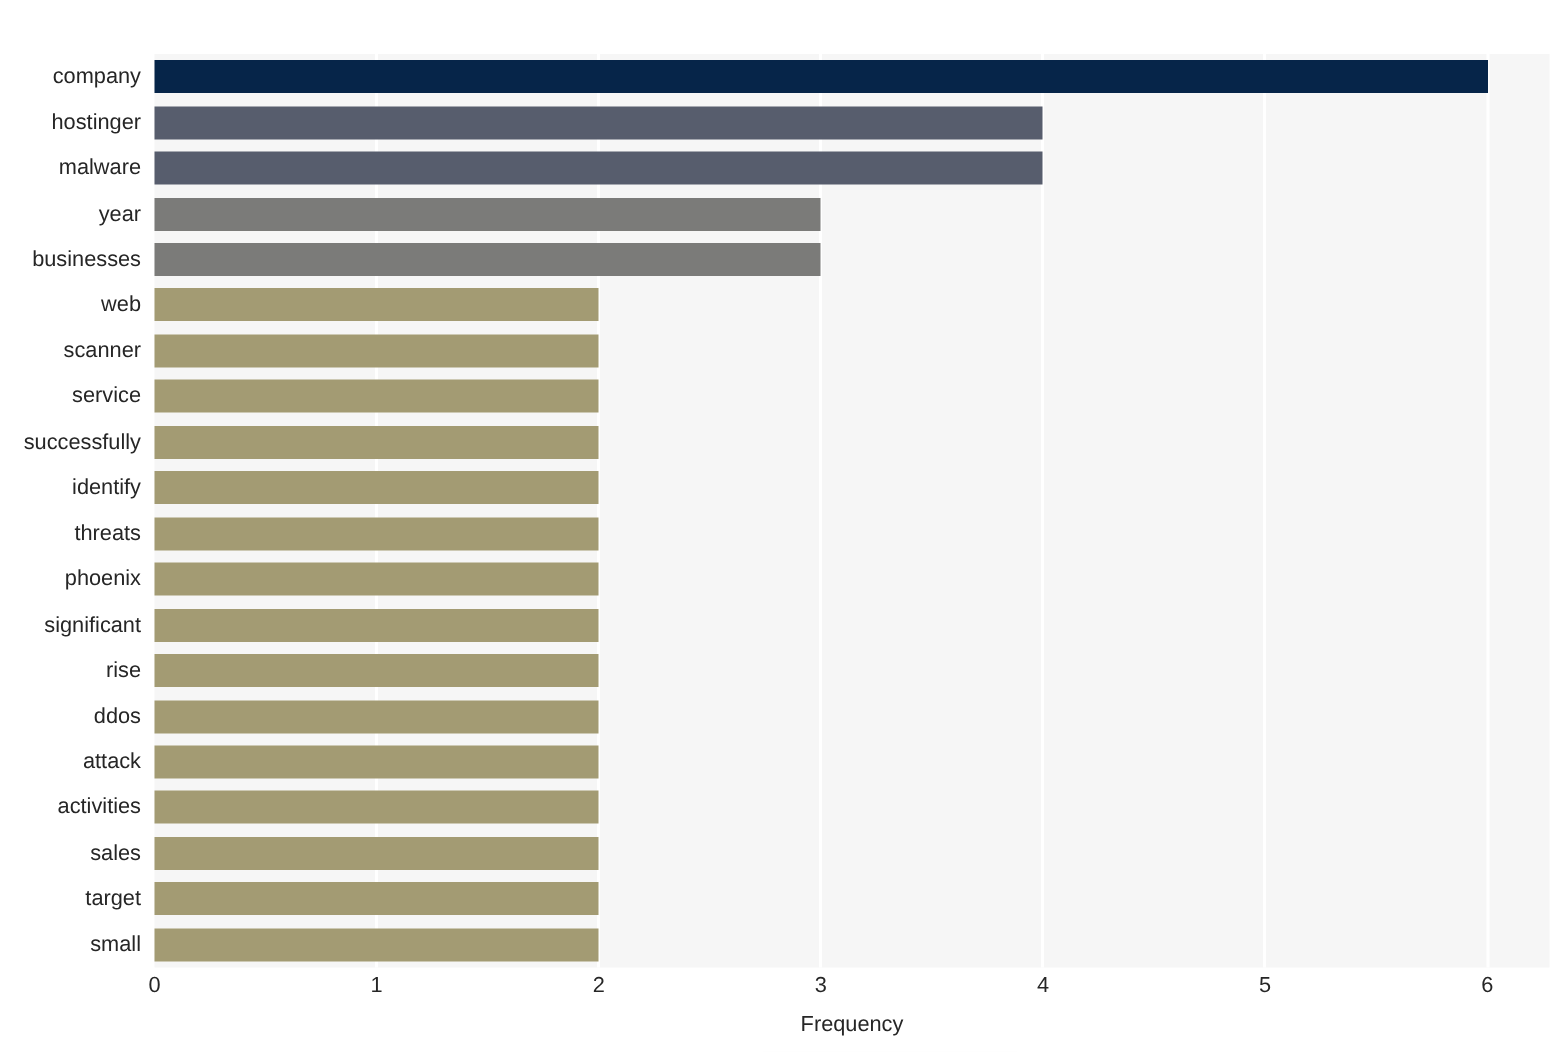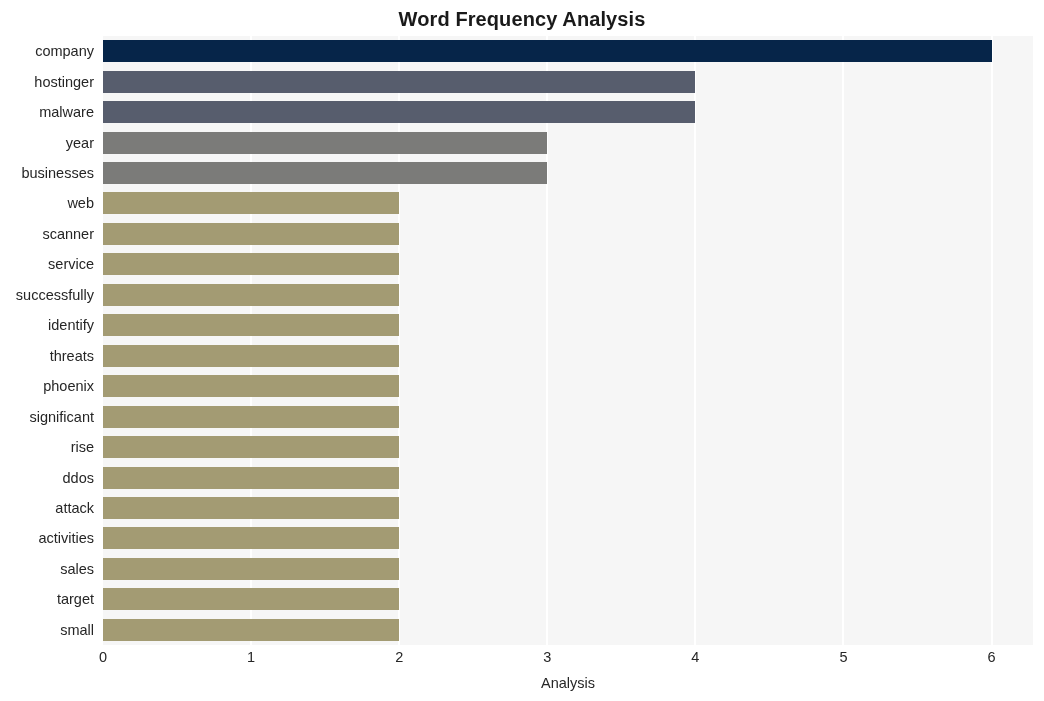--- a/index.html
+++ b/index.html
@@ -112,21 +112,20 @@
     font-size: 14.5px;
     color: #262626;
     line-height: 18px;
   }
 </style>
 </head>
 <body>
 
 <div id="figure">
 
-  <div id="chart-title">Word Frequency Analysis</div>
 
   <div id="plot-area">
     <div id="gridlines">
         <div class="gridline" style="left: 147.089px;"></div>
         <div class="gridline" style="left: 295.178px;"></div>
         <div class="gridline" style="left: 443.268px;"></div>
         <div class="gridline" style="left: 591.357px;"></div>
         <div class="gridline" style="left: 739.446px;"></div>
         <div class="gridline" style="left: 887.535px;"></div>
       </div>
@@ -220,15 +219,15 @@
   <div id="xtick-layer">
       <div class="xtick" style="left: 0px;">0</div>
       <div class="xtick" style="left: 148.089px;">1</div>
       <div class="xtick" style="left: 296.178px;">2</div>
       <div class="xtick" style="left: 444.268px;">3</div>
       <div class="xtick" style="left: 592.357px;">4</div>
       <div class="xtick" style="left: 740.446px;">5</div>
       <div class="xtick" style="left: 888.535px;">6</div>
     </div>
 
-  <div id="xlabel">Analysis</div>
+  <div id="xlabel">Frequency</div>
 
 </div>
 
 </body></html>

